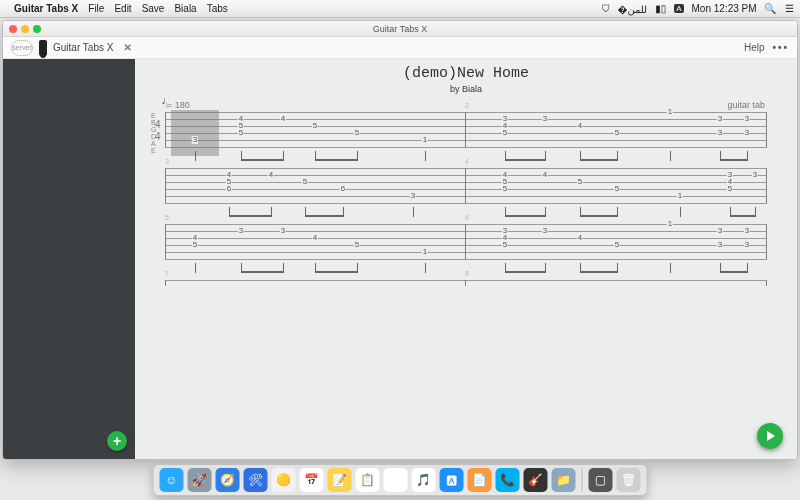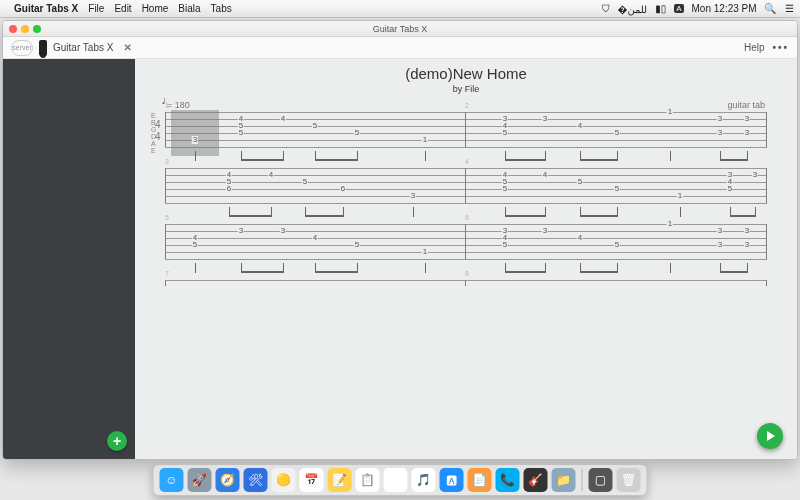--- a/index.html
+++ b/index.html
@@ -33,21 +33,21 @@
   .chrome-row .more { letter-spacing: 2px; color: #555; cursor: pointer; font-weight: 700; }
 
   .body-row { flex: 1; display: flex; overflow: hidden; }
   .sidebar { width: 132px; background: #3c3f41; color: #ddd; font-size: 9px; position: relative; }
   .sidebar .item { padding: 6px 6px; display: flex; align-items: center; justify-content: space-between; background: #55595c; }
   .sidebar .item .dots { color: #aaa; font-size: 12px; line-height: 0; }
   .sidebar .fab { position: absolute; bottom: 8px; right: 8px; width: 20px; height: 20px; border-radius: 50%; background: #29b24a; color: #fff; display: flex; align-items: center; justify-content: center; font-size: 14px; font-weight: 700; box-shadow: 0 1px 3px rgba(0,0,0,.4); cursor: pointer; }
 
   .editor { flex: 1; background: #eceded; position: relative; overflow: hidden; padding: 6px 30px 0 30px; }
   .song-head { text-align: center; color: #333; margin-bottom: 6px; }
-  .song-head .title { font-size: 15px; }
+  .song-head .title { font-size: 15px; font-family: Liberation Mono, monospace; }
   .song-head .by, .song-head .tabby { font-size: 9px; margin-top: 2px; }
   .meta-row { display: flex; align-items: center; justify-content: space-between; font-size: 9px; color: #777; margin-bottom: 2px; padding: 0 2px; }
   .meta-row .tempo .note { font-size: 11px; color: #333; margin-right: 2px; }
 
   .staff-block { position: relative; margin-bottom: 14px; }
   .string-labels { position: absolute; left: -14px; top: 0; font-size: 7px; color: #888; line-height: 7px; }
   .string-labels div { height: 7px; }
   .staff { position: relative; height: 42px; }
   .lines { position: absolute; inset: 0; }
   .lines div { position: absolute; left: 0; right: 0; height: 1px; background: #9a9a9a; }
@@ -72,21 +72,21 @@
   .dock .sep { width: 1px; height: 22px; background: rgba(0,0,0,.2); margin: 0 2px; }
 </style>
 </head>
 <body>
 
 <div class="mac-menubar">
   <span class="apple"></span>
   <span class="menu-item bold">Guitar Tabs X</span>
   <span class="menu-item">File</span>
   <span class="menu-item">Edit</span>
-  <span class="menu-item">Home</span>
+  <span class="menu-item">Save</span>
   <span class="menu-item">Biala</span>
   <span class="menu-item">Tabs</span>
   <span class="spacer"></span>
   <span class="status">⛉</span>
   <span class="status">�للمن</span>
   <span class="status">▮▯</span>
   <span class="status" style="background:#333;color:#fff;padding:0 2px;border-radius:2px;font-size:8px">A</span>
   <span class="clock">Mon 12:23 PM</span>
   <span class="status">🔍</span>
   <span class="status">☰</span>
@@ -113,21 +113,21 @@
   </div>
 
   <div class="body-row">
     <div class="sidebar">
       <div class="fab">+</div>
     </div>
 
     <div class="editor">
       <div class="song-head">
         <div class="title">(demo)New Home</div>
-        <div class="by">by File</div>
+        <div class="by">by Biala</div>
       </div>
       <div class="meta-row">
         <span class="tempo"><span class="note">♩</span><span>= 180</span></span>
         <span>guitar tab</span>
       </div>
 
       <div class="staff-block">
         <div class="string-labels">
           <div>E</div>
             <div>B</div>

